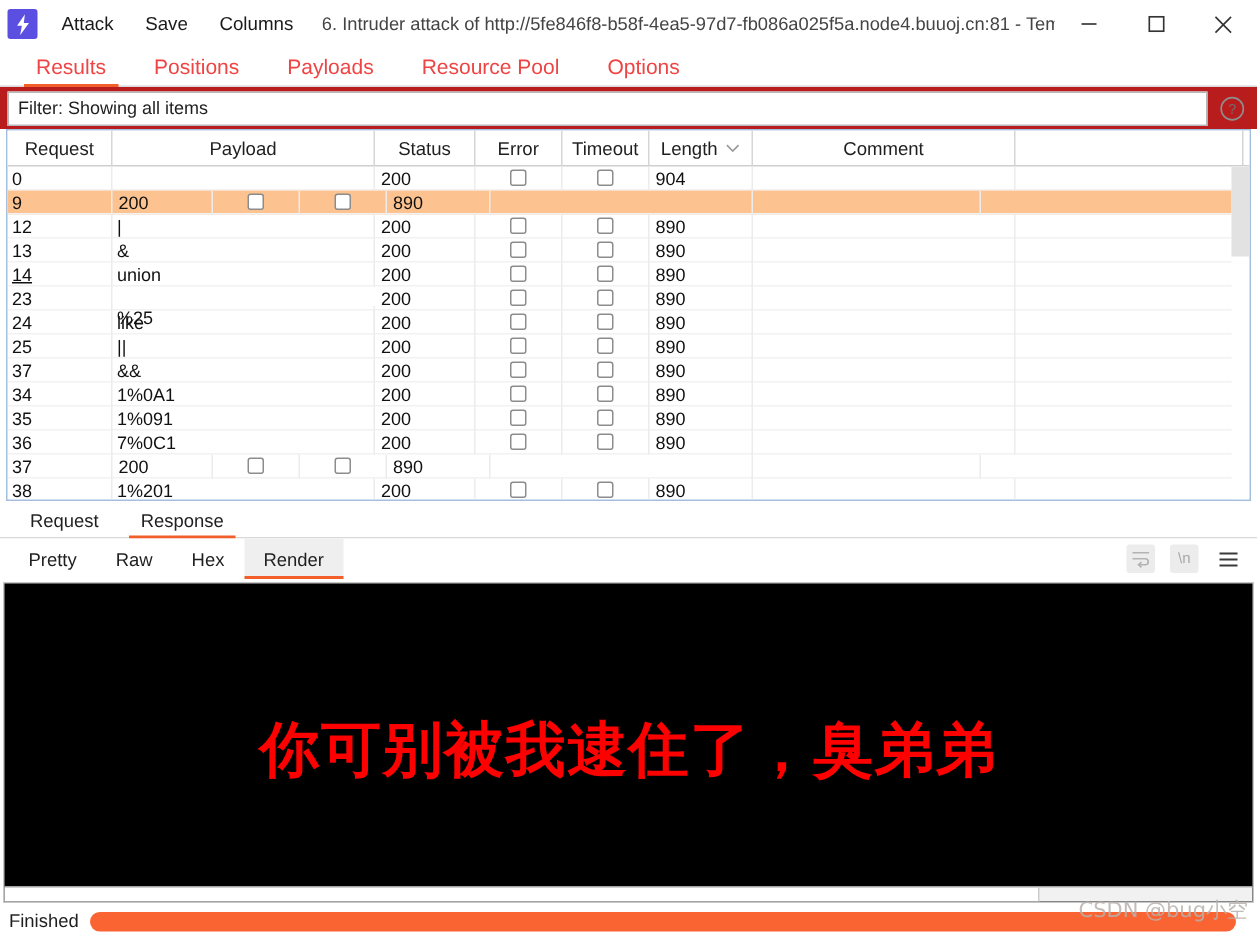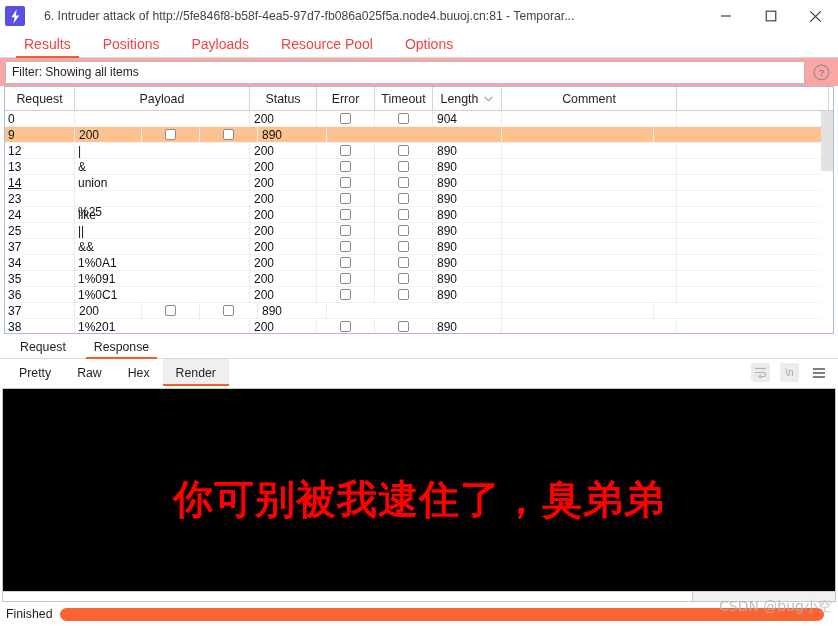--- a/index.html
+++ b/index.html
@@ -101,21 +101,21 @@
     background: #f25f2a;
   }
 
   
   .filterrow {
     height: 28px;
     min-height: 28px;
     display: flex;
     align-items: center;
     padding: 2px 5px 2px 5px;
-    background: #fca5a5;
+    background: #b91c1c;
   }
   .filterbox {
     flex: 1;
     height: 23px;
     border: 1px solid #b9b9b9;
     background: #ffffff;
     display: flex;
     align-items: center;
     padding-left: 6px;
     font-size: 12px;
@@ -361,20 +361,25 @@
 <body>
 
 <div id="app">
 
   <div class="titlebar">
     <div class="logo">
       <svg width="13" height="15" viewBox="0 0 13 15" aria-hidden="true">
         <path d="M7.6 0.5 L2.4 8.2 H5.6 L4.4 14.5 L10.3 6.4 H6.9 Z" fill="#ffffff"></path>
       </svg>
     </div>
+    <div class="tb-menu">
+      <div class="tb-menu-item">Attack</div>
+      <div class="tb-menu-item">Save</div>
+      <div class="tb-menu-item">Columns</div>
+    </div>
     <div class="tb-title">6. Intruder attack of http://5fe846f8-b58f-4ea5-97d7-fb086a025f5a.node4.buuoj.cn:81 - Temporar...</div>
     <div class="win-ctrls">
       <div class="win-btn">
         <svg width="12" height="12" viewBox="0 0 12 12" aria-hidden="true">
             <line x1="1" y1="6" x2="11" y2="6" stroke="#333" stroke-width="1.1"></line>
           </svg>
       </div>
       <div class="win-btn">
         <svg width="12" height="12" viewBox="0 0 12 12" aria-hidden="true">
             <rect x="1.2" y="1.2" width="9.6" height="9.6" fill="none" stroke="#333" stroke-width="1.1"></rect>
@@ -589,21 +594,21 @@
             </div>
             <div class="td mid" style="width: 58px; flex: 0 0 58px;">
               <span class="cbx"></span>
             </div>
             <div class="td len" style="width: 69px; flex: 0 0 69px;">890</div>
             <div class="td " style="width: 175px; flex: 0 0 175px;"></div>
             <div class="td " style="width: 152px; flex: 0 0 152px;"></div>
           </div>
           <div class="trow">
             <div class="td num" style="width: 70px; flex: 0 0 70px;">36</div>
-            <div class="td pay" style="width: 175px; flex: 0 0 175px;">1%0C1</div>
+            <div class="td pay" style="width: 175px; flex: 0 0 175px;">7%0C1</div>
             <div class="td stat" style="width: 67px; flex: 0 0 67px;">200</div>
             <div class="td mid" style="width: 58px; flex: 0 0 58px;">
               <span class="cbx"></span>
             </div>
             <div class="td mid" style="width: 58px; flex: 0 0 58px;">
               <span class="cbx"></span>
             </div>
             <div class="td len" style="width: 69px; flex: 0 0 69px;">890</div>
             <div class="td " style="width: 175px; flex: 0 0 175px;"></div>
             <div class="td " style="width: 152px; flex: 0 0 152px;"></div>

